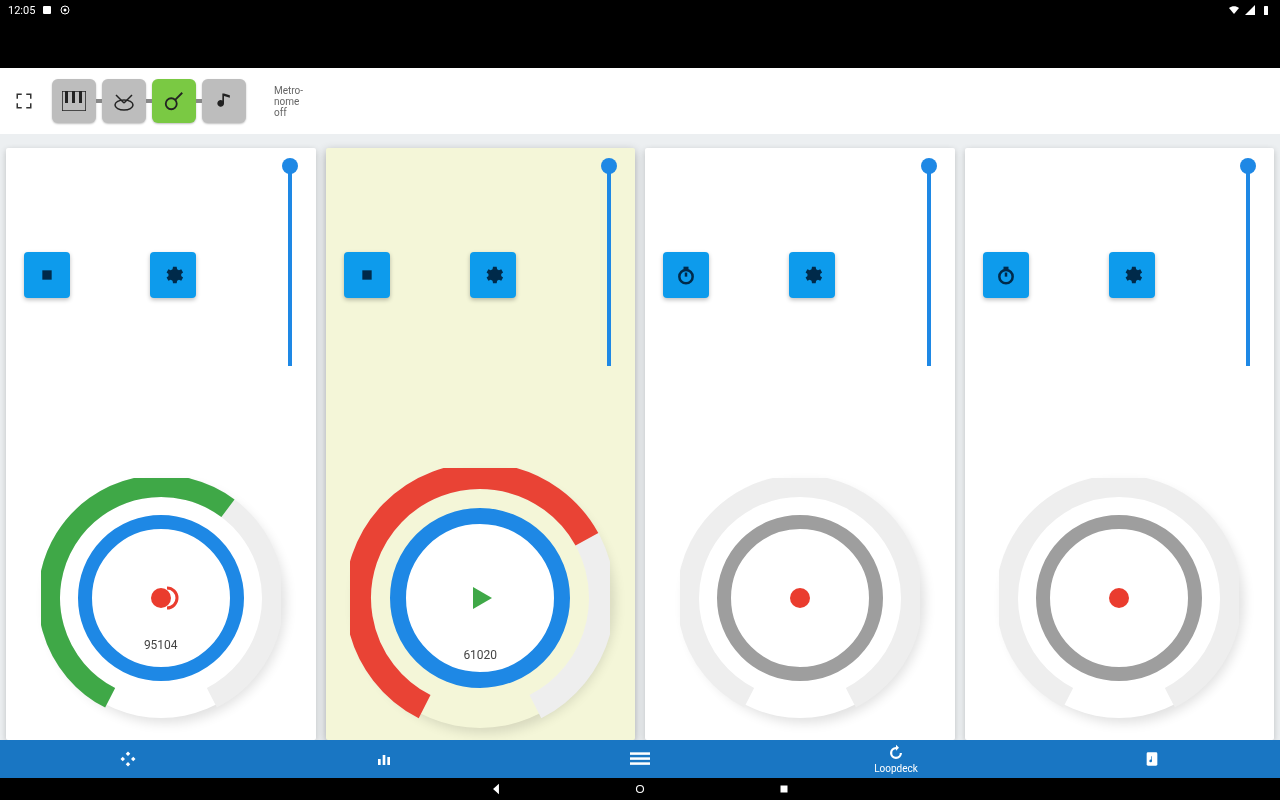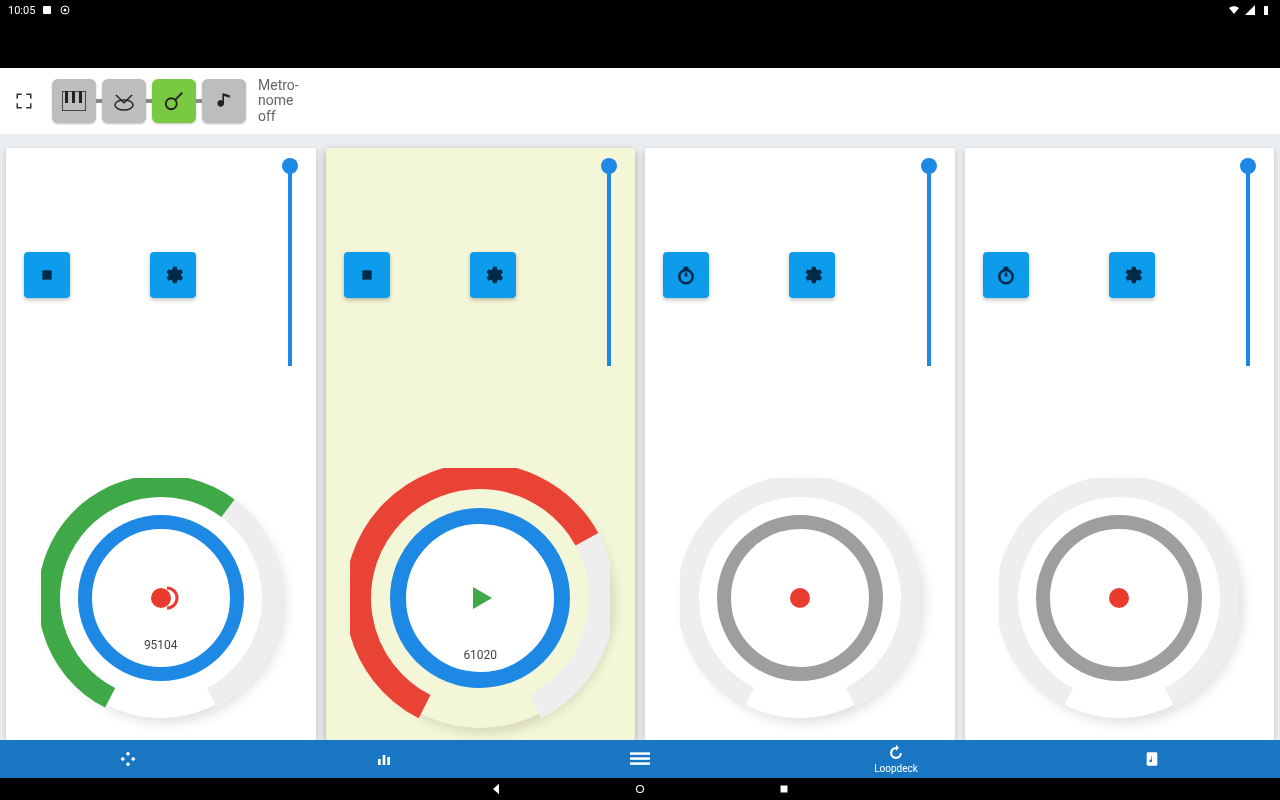--- a/index.html
+++ b/index.html
@@ -11,21 +11,21 @@
   .status-ic { width: 12px; height: 12px; fill: #fff; }
   .app-bar { position: absolute; top: 20px; left: 0; right: 0; height: 48px; background: #1e88e5; display: flex; align-items: center; padding: 0 14px; color: #fff; }
   .app-title { font-size: 19px; font-weight: 400; }
   .app-bar .spacer { flex: 1; }
   .menu-dots { width: 20px; height: 20px; fill: #fff; }
   .toolbar { position: absolute; top: 68px; left: 0; right: 0; height: 66px; background: #fff; display: flex; align-items: center; padding: 0 12px; gap: 6px; }
   .tb-fullscreen { width: 24px; height: 24px; display:flex;align-items:center;justify-content:center; }
   .tb-btn { width: 44px; height: 44px; border-radius: 6px; background: #bdbdbd; display:flex;align-items:center;justify-content:center; box-shadow: 0 1px 2px rgba(0,0,0,.25); position:relative;}
   .tb-btn.active { background: #7ac943; }
   .tb-btn + .tb-btn::before { content:""; position:absolute; left:-6px; top:50%; width:6px; height:4px; background:#888; transform:translateY(-50%);}
-  .tb-label { font-size: 14px; color: #666; margin-left: 6px; line-height: 1.1; }
+  .tb-label { font-size: 10px; color: #666; margin-left: 22px; line-height: 1.1; }
   .deck-area { position: absolute; top: 134px; left: 0; right: 0; bottom: 60px; background: #eceff1; padding: 14px 6px 0 6px; display: flex; gap: 10px; }
   .card { flex: 1; background: #fff; border-radius: 2px; box-shadow: 0 2px 6px rgba(0,0,0,.2); position: relative; }
   .card.highlight { background: #f4f6d8; box-shadow: 0 3px 10px rgba(0,0,0,.3); }
   .vol-slider { position: absolute; top: 18px; right: 24px; width: 4px; height: 200px; background: #1e88e5; }
   .vol-thumb { position: absolute; top: -8px; left: -6px; width: 16px; height: 16px; border-radius: 50%; background: #1e88e5; }
   .btn-row { position: absolute; top: 104px; left: 18px; display: flex; gap: 80px; }
   .sq-btn { width: 46px; height: 46px; background: #0d9bec; border-radius: 4px; display:flex;align-items:center;justify-content:center; box-shadow: 0 2px 4px rgba(0,0,0,.25);}
   .sq-btn svg { fill: #002a4a; }
   .dial-wrap { position: absolute; left: 50%; bottom: 22px; transform: translateX(-50%); width: 240px; height: 240px; }
   .dial-wrap.big { width: 260px; height: 260px; bottom: 12px;}
@@ -38,21 +38,21 @@
   .nav-system { position:absolute; left:0; right:0; bottom:0; height:22px; background:#000; display:flex; align-items:center; justify-content:center; gap:130px; }
   .nav-system svg { fill:#fff; width:14px; height:14px;}
   .ring { position:absolute; inset:0; }
 </style>
 </head>
 <body>
 <div class="device">
 
 <div class="status-bar">
   <div class="left">
-    <span>10:05</span>
+    <span>12:05</span>
     <svg class="status-ic" viewBox="0 0 24 24">
           <rect x="4" y="4" width="16" height="16" rx="2"></rect>
         </svg>
     <svg class="status-ic" viewBox="0 0 24 24">
           <circle cx="12" cy="12" r="8" fill="none" stroke="#fff" stroke-width="2"></circle>
           <circle cx="12" cy="12" r="3"></circle>
         </svg>
   </div>
   <div class="right">
     <svg class="status-ic" viewBox="0 0 24 24">

